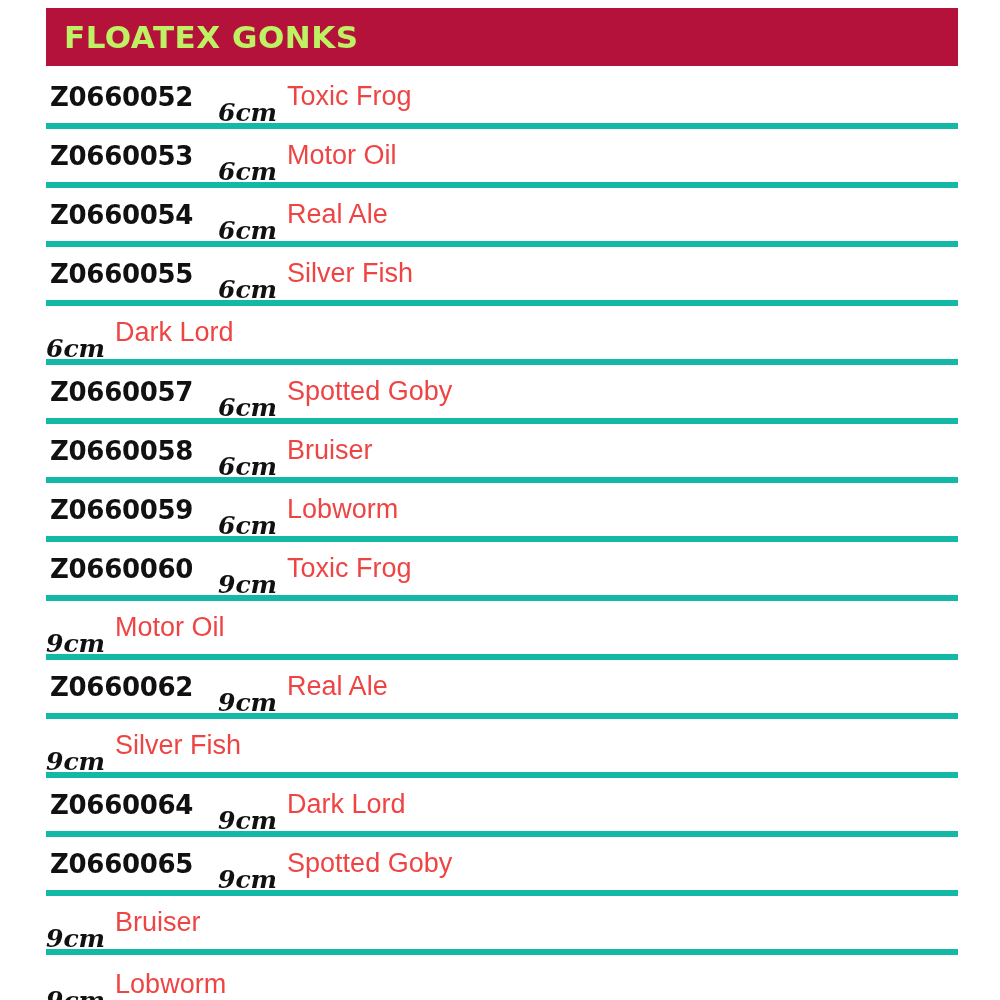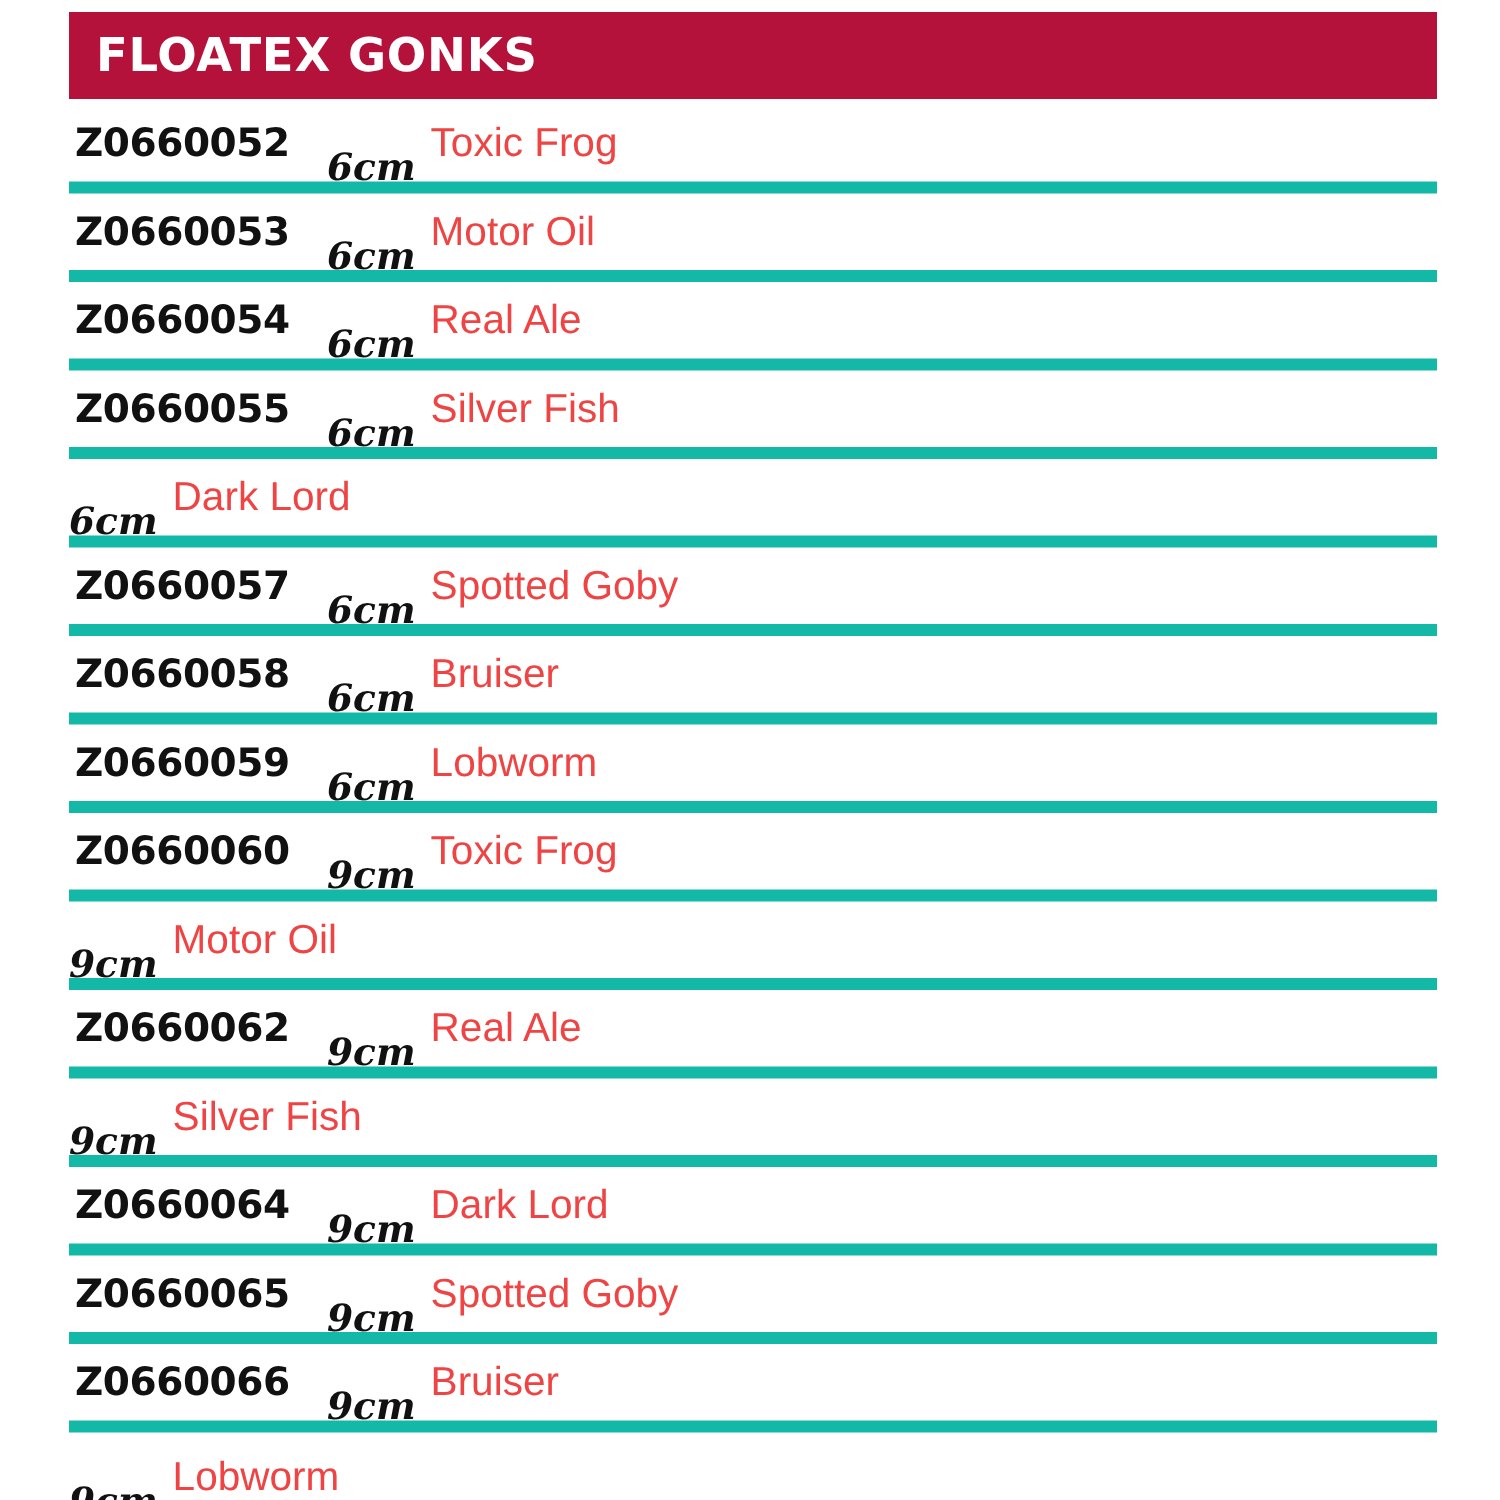--- a/index.html
+++ b/index.html
@@ -24,40 +24,40 @@
     position: absolute;
     left: 46px;
     top: 8px;
     right: 42px;
     height: 58px;
     background: #b4123a;
     display: flex;
     align-items: center;
   }
   .title-text {
-    color: #ffffff;
+    color: #bef264;
     font-family: "DejaVu Sans", sans-serif;
     font-weight: bold;
     font-size: 31px;
     letter-spacing: 0.5px;
     padding-left: 18px;
     line-height: 1;
     white-space: nowrap;
   }
   .rows {
     position: absolute;
     left: 46px;
     top: 70px;
     right: 42px;
   }
   .row {
     height: 59px;
     display: flex;
     align-items: center;
-    border-bottom: 8px solid #14b8a6;
+    border-bottom: 6px solid #14b8a6;
     box-sizing: border-box;
   }
   .row:last-child {
     border-bottom: none;
   }
   .code {
     width: 172px;
     flex: 0 0 172px;
     font-family: "DejaVu Sans", sans-serif;
     font-weight: bold;
@@ -173,21 +173,20 @@
       <div class="desc">Dark Lord</div>
     </div>
 
     <div class="row">
       <div class="code">Z0660065</div>
       <div class="size">9cm</div>
       <div class="desc">Spotted Goby</div>
     </div>
 
     <div class="row">
-      <div class="code">Z0660066</div>
       <div class="size">9cm</div>
       <div class="desc">Bruiser</div>
     </div>
 
     <div class="row">
       <div class="size">9cm</div>
       <div class="desc">Lobworm</div>
     </div>
 
   </div>

